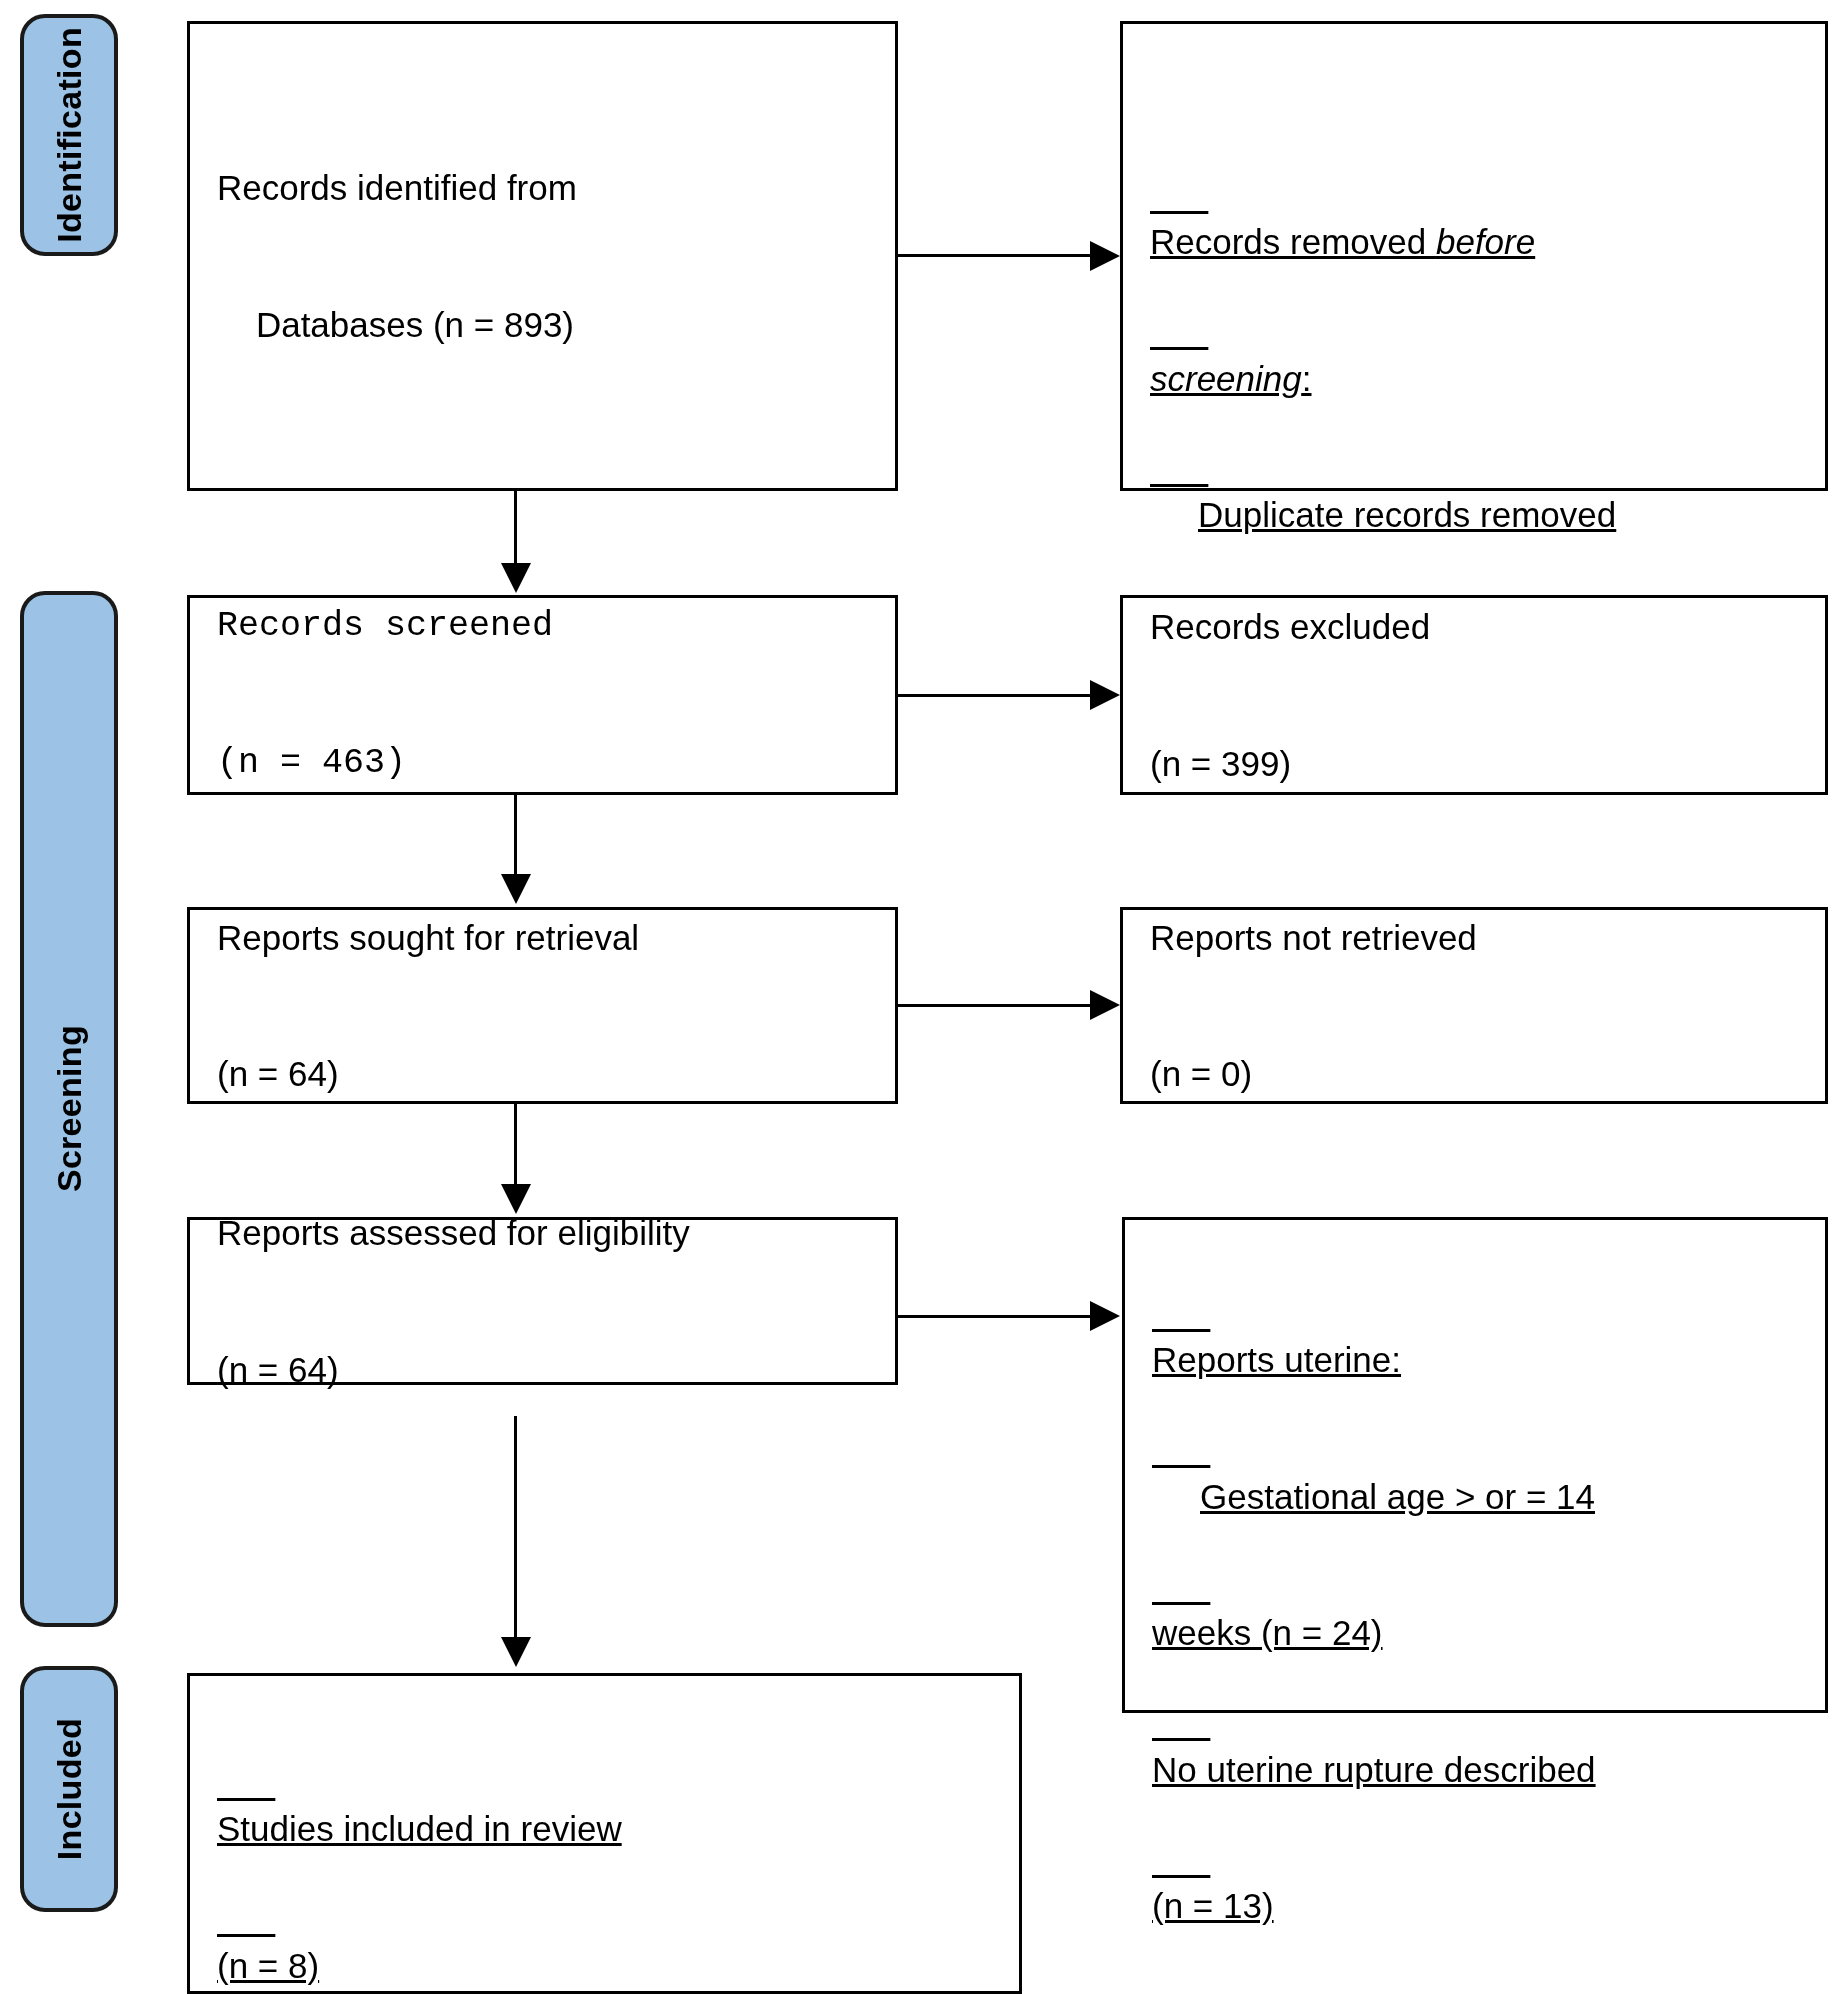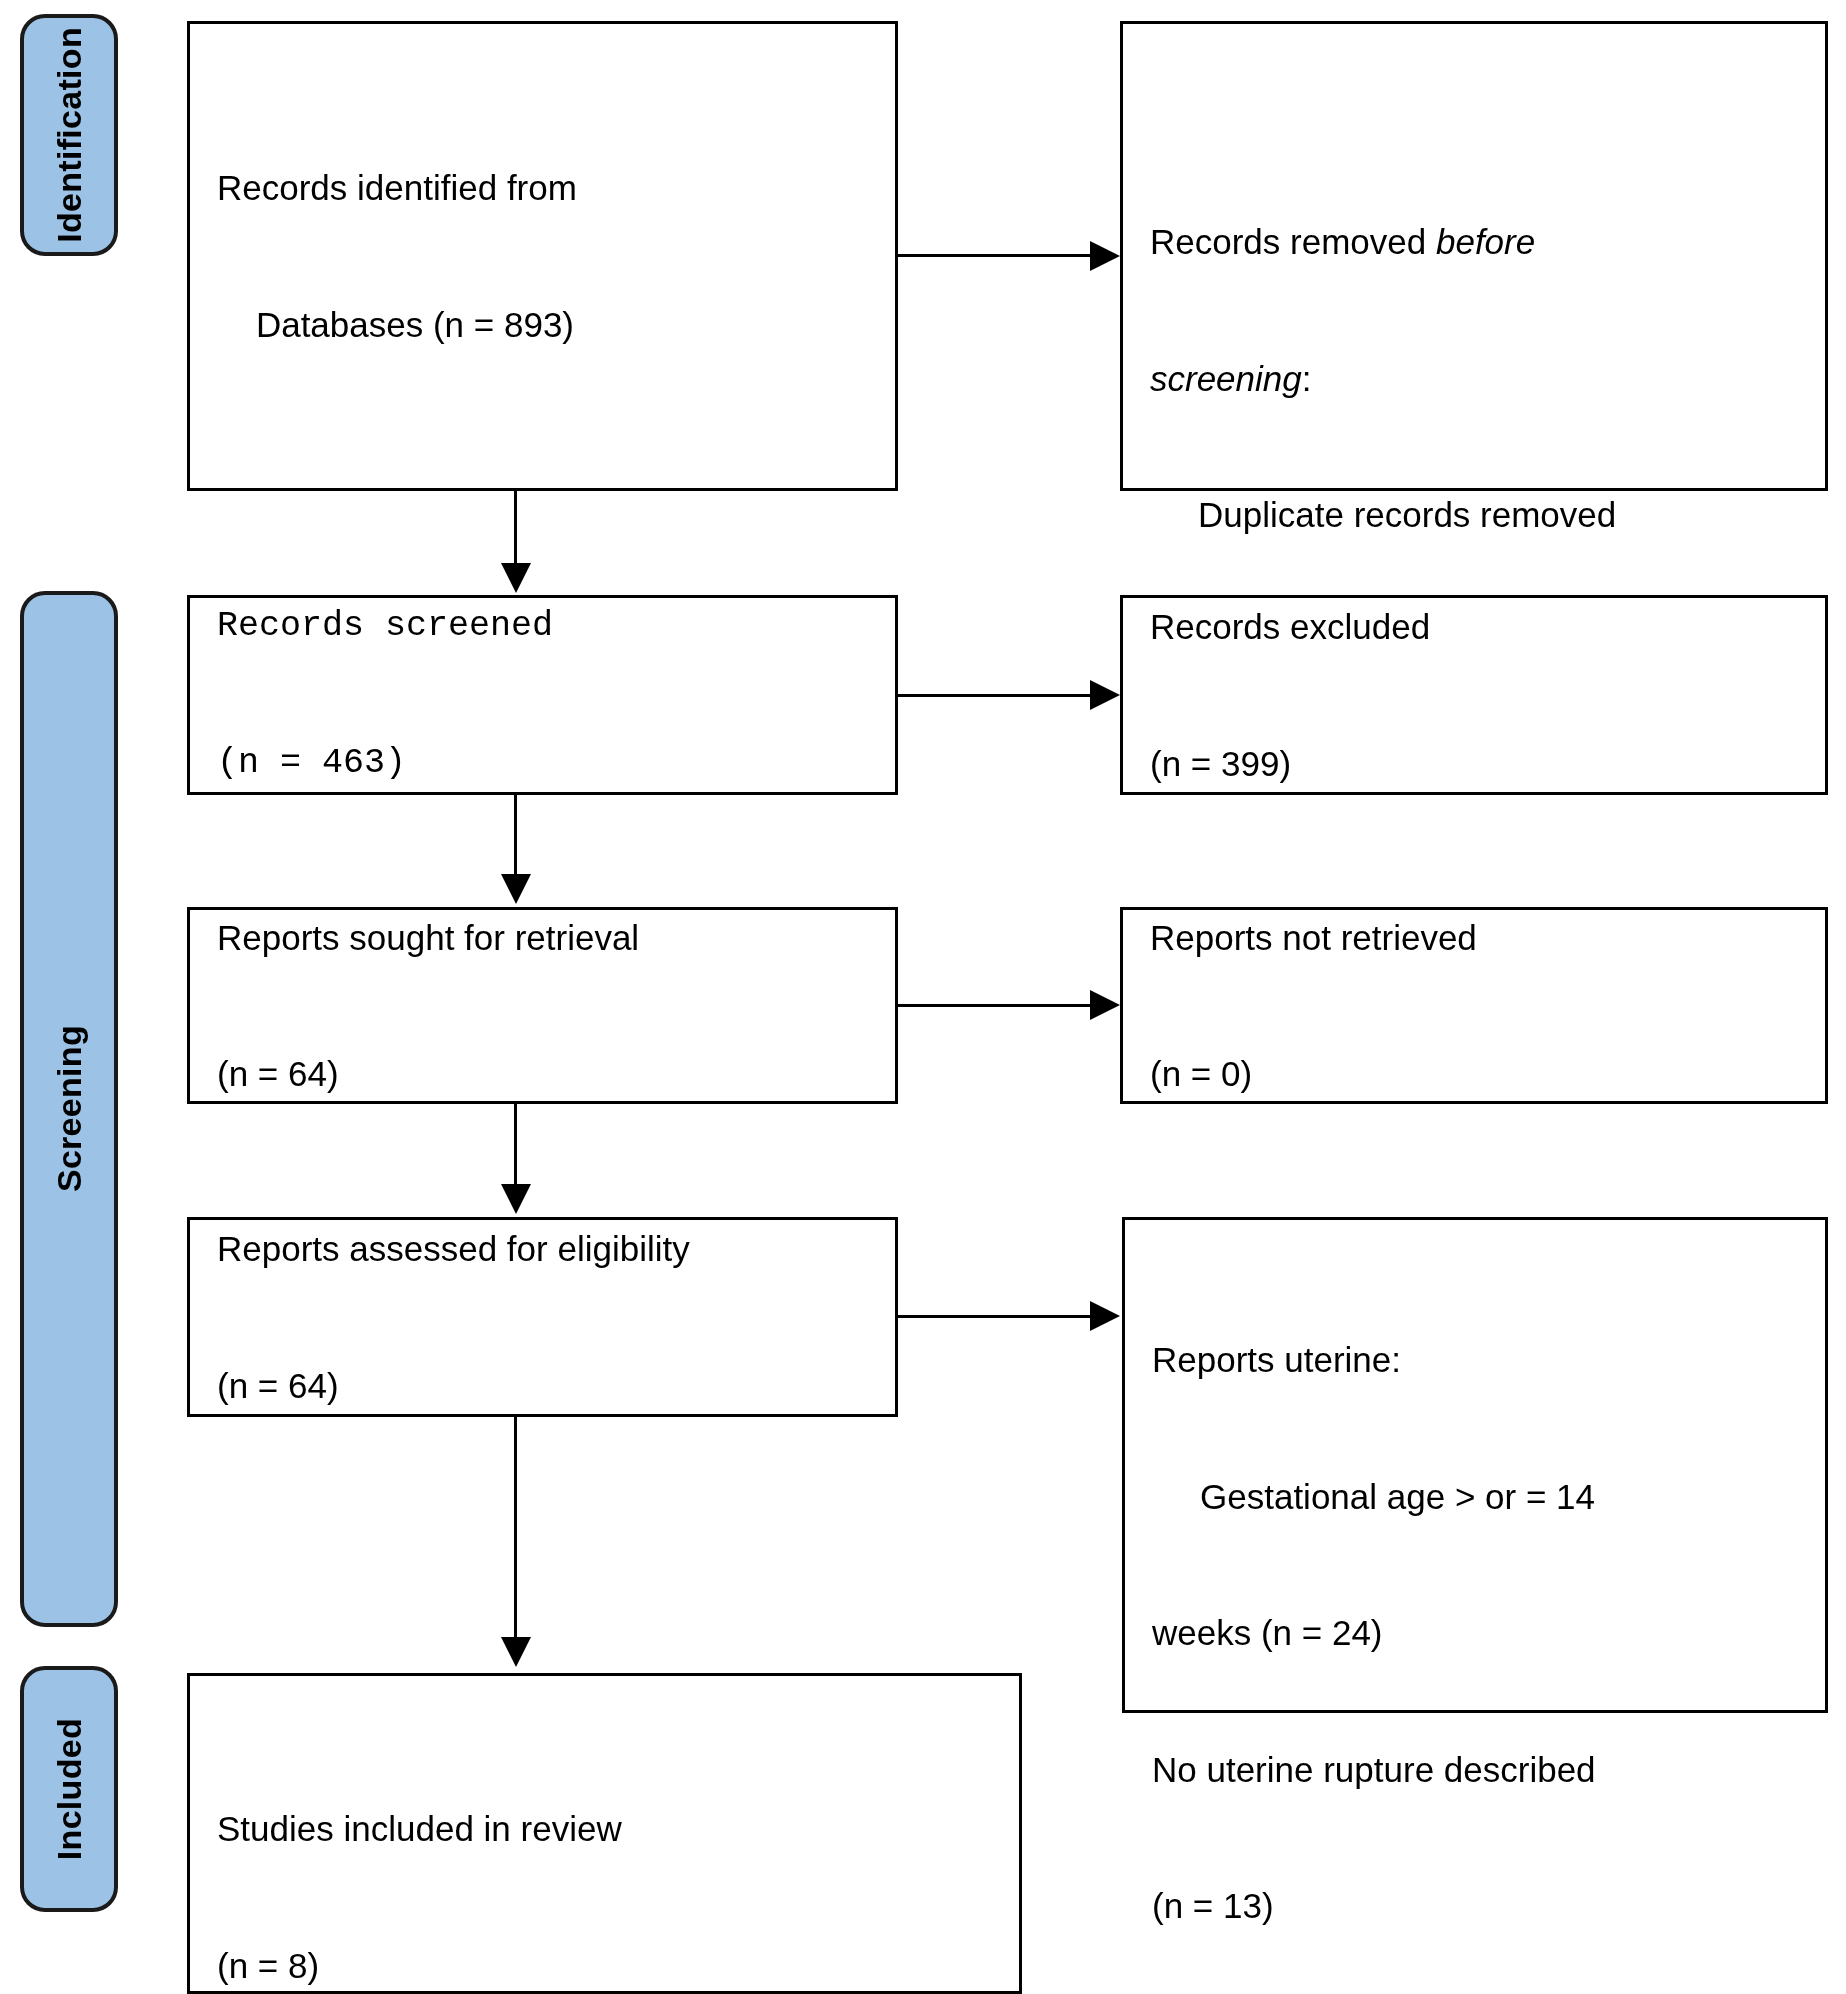--- a/index.html
+++ b/index.html
@@ -54,20 +54,21 @@
     line-height: 1.30;
     color: #000000;
     white-space: pre-wrap;
   }
   .flow-box.vcenter .box-text {
     top: 50%;
     transform: translateY(-50%);
   }
   .flow-box.vtop .box-text {
     top: 29px;
+    text-decoration: underline;
   }
   .box-line { display: block; }
   .box-line.indent { padding-left: 48px; }
   .ital { font-style: italic; }
 
   
   .conn-v {
     position: absolute;
     width: 3.3px;
     background: #000000;
@@ -166,21 +167,21 @@
       <span class="box-line">(n = 0)</span>
     </div>
   </div>
 
   <div class="conn-h" style="left:898px; top:1004px; width:195px;"></div>
   <div class="arrow-right" style="left:1090px; top:990px;"></div>
 
   <div class="conn-v" style="left:514px; top:1104px; width:3.3px; height:83px;"></div>
   <div class="arrow-down" style="left:501px; top:1184px;"></div>
 
-  <div class="flow-box vcenter" style="left:187px; top:1217px; width:711px; height:200px;">
+  <div class="flow-box vcenter" style="left:187px; top:1217px; width:711px; height:168px;">
     <div class="box-text">
       <span class="box-line">Reports assessed for eligibility</span>
       <span class="box-line">(n = 64)</span>
     </div>
   </div>
 
   <div class="flow-box vtop" style="left:1122px; top:1217px; width:706px; height:496px;">
     <div class="box-text" style="top:26px;">
       <span class="box-line">Reports uterine:</span>
       <span class="box-line indent">Gestational age &gt; or = 14</span>

